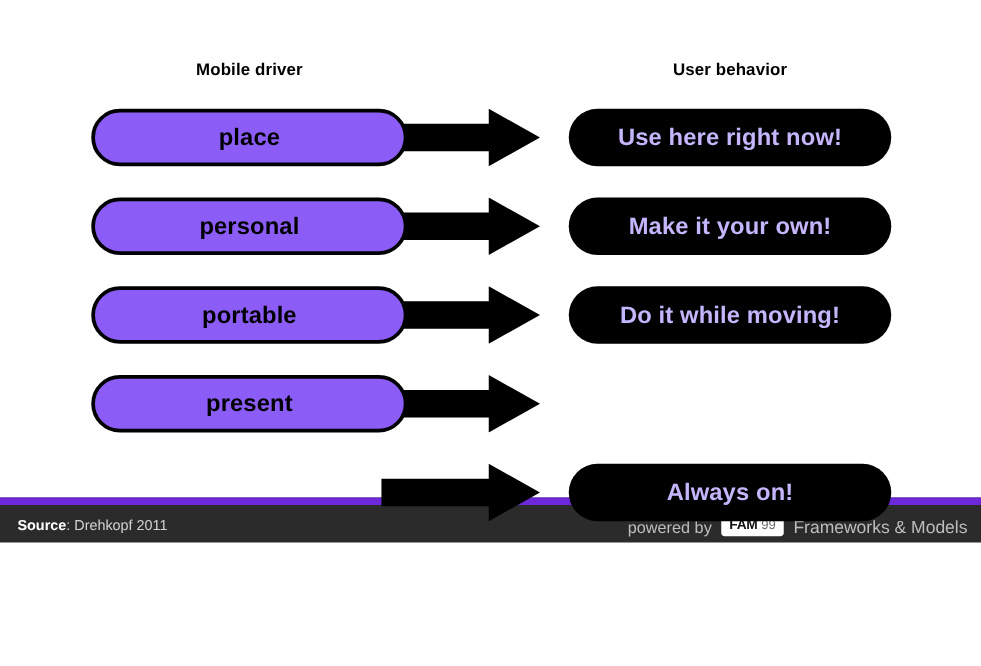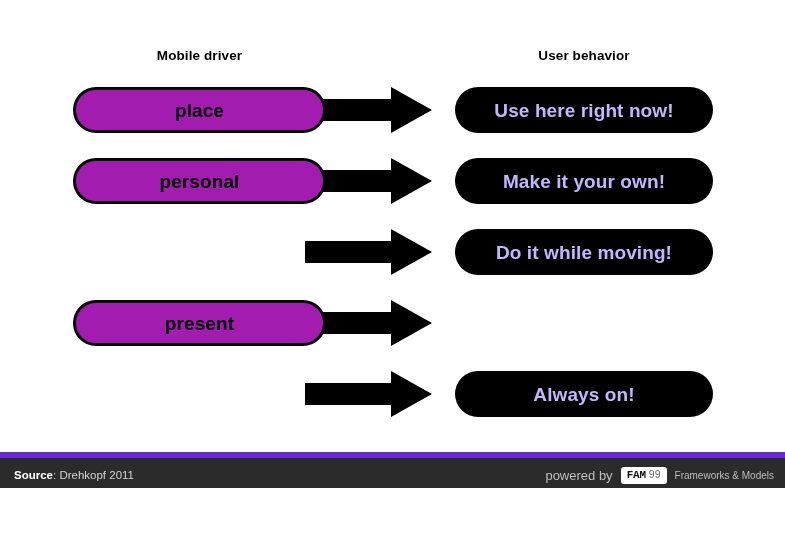--- a/index.html
+++ b/index.html
@@ -12,21 +12,21 @@
     height: 533px;
     font-family: "Liberation Sans", sans-serif;
     overflow: hidden;
     position: relative;
   }
 
   #slide {
     position: absolute;
     left: 0; top: 0;
     width: 785px;
-    height: 488px;
+    height: 434px;
     background: #ffffff;
   }
 
   
   .col-header {
     position: absolute;
     font-size: 13.5px;
     font-weight: bold;
     color: #000000;
     letter-spacing: 0.1px;
@@ -50,21 +50,21 @@
   .row-4 { top: 371px; }
 
   
   .driver-pill {
     position: absolute;
     left: 73px;
     top: 0;
     width: 253px;
     height: 46px;
     box-sizing: border-box;
-    background: #a21caf;
+    background: #8b5cf6;
     border: 3.5px solid #000000;
     border-radius: 25px;
     z-index: 3;
     display: flex;
     align-items: center;
     justify-content: center;
   }
   .driver-label {
     font-size: 19px;
     font-weight: bold;
@@ -152,29 +152,28 @@
     background: #ffffff;
     border-radius: 3px;
     padding: 2px 6px 3px 6px;
     line-height: 1;
   }
   .fam-badge .fam-text {
     font-size: 11px;
     font-weight: bold;
     color: #111111;
     letter-spacing: -0.2px;
-    font-family: Liberation Mono, monospace;
   }
   .fam-badge .fam-num {
     font-size: 10.5px;
     font-weight: normal;
     color: #6e6e6e;
   }
   .fm-text {
-    font-size: 10px;
+    font-size: 14px;
     color: #bdbdbd;
   }
 </style>
 </head>
 <body>
 
 <div id="slide">
 
   <div class="col-header" id="header-left">Mobile driver</div>
   <div class="col-header" id="header-right">User behavior</div>
@@ -205,20 +204,23 @@
     <div class="behavior-pill">
       <span class="behavior-label">Make it your own!</span>
     </div>
   </div>
 
   <div class="row row-2">
     <div class="arrow">
       <svg width="127" height="46" viewBox="0 0 127 46" xmlns="http://www.w3.org/2000/svg">
         <path d="M0 12 L86 12 L86 0 L127 23 L86 46 L86 34 L0 34 Z" fill="#000000"></path>
       </svg>
+    </div>
+    <div class="driver-pill">
+      <span class="driver-label">portable</span>
     </div>
     <div class="behavior-pill">
       <span class="behavior-label">Do it while moving!</span>
     </div>
   </div>
 
   <div class="row row-3">
     <div class="arrow">
       <svg width="127" height="46" viewBox="0 0 127 46" xmlns="http://www.w3.org/2000/svg">
         <path d="M0 12 L86 12 L86 0 L127 23 L86 46 L86 34 L0 34 Z" fill="#000000"></path>

